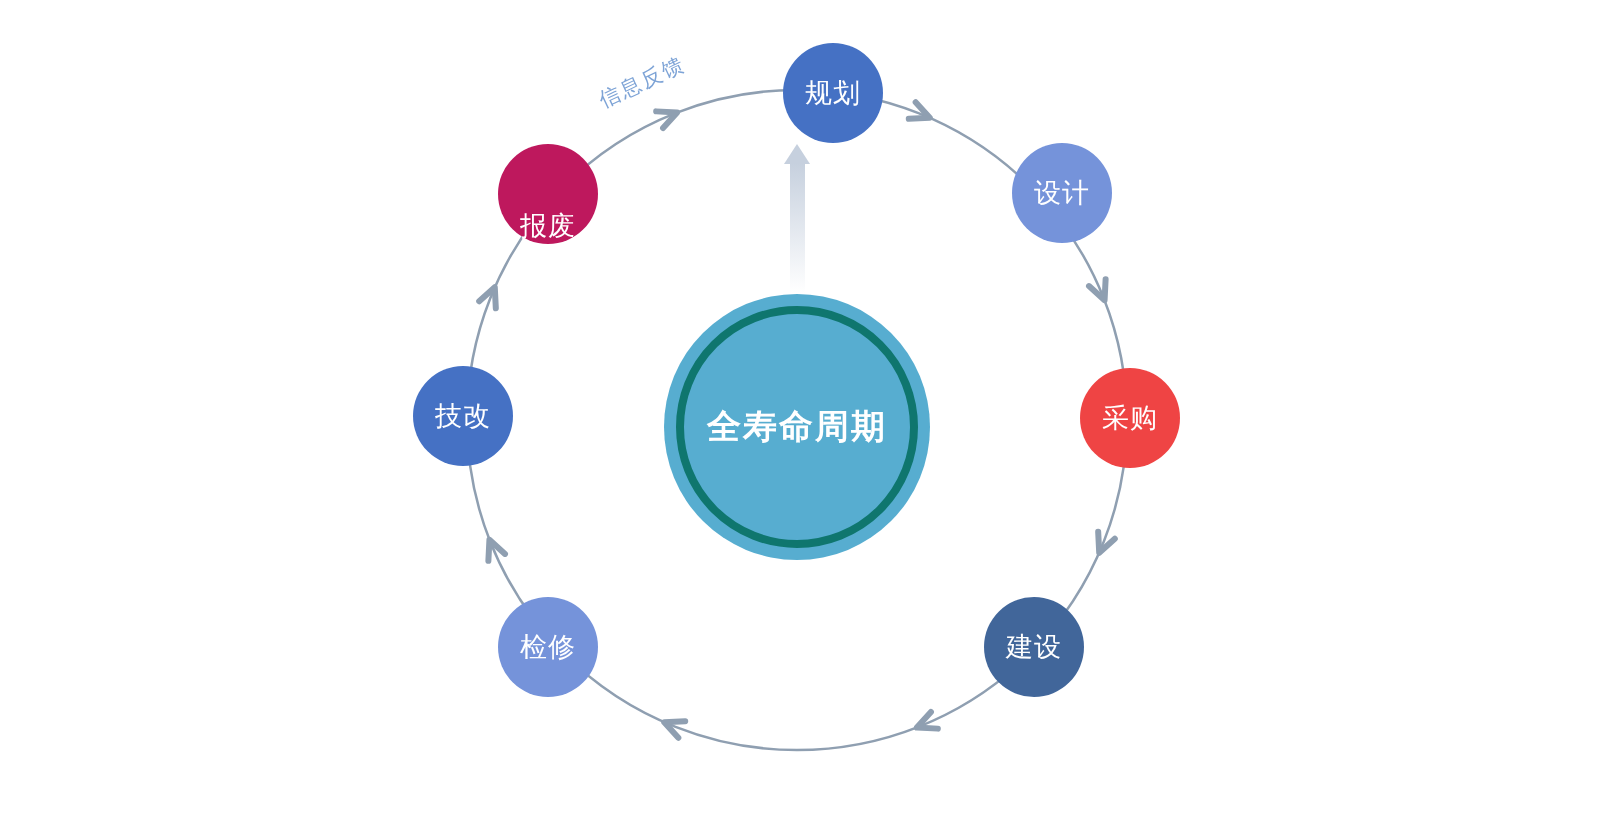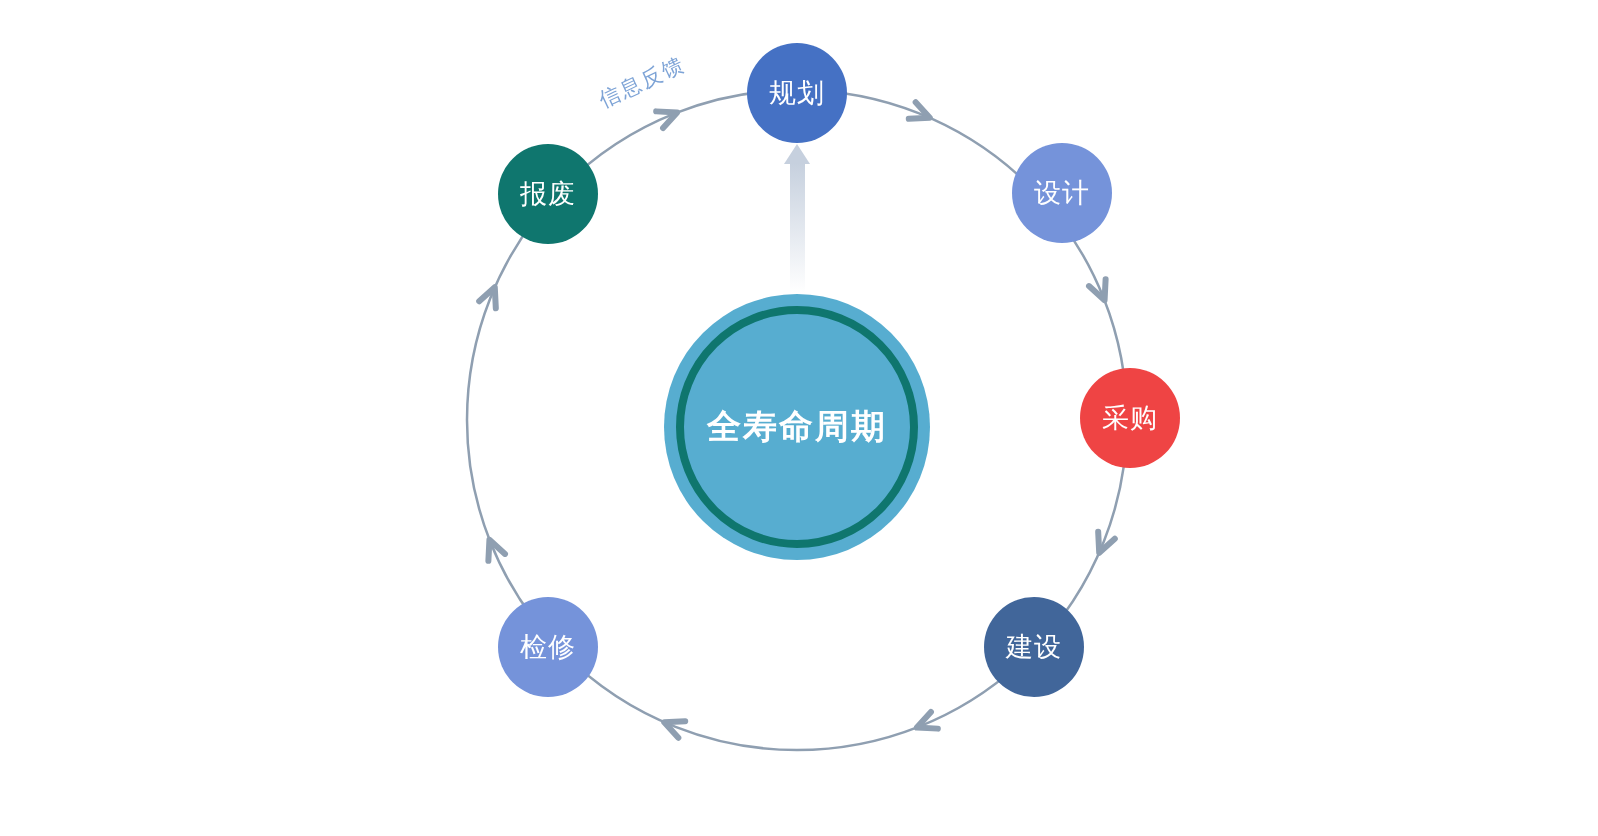--- a/index.html
+++ b/index.html
@@ -43,21 +43,21 @@
     height: 100px;
     border-radius: 50%;
     display: flex;
     align-items: center;
     justify-content: center;
     color: #ffffff;
     font-size: 27px;
     letter-spacing: 1px;
     background: #4571c4;
   }
-  .n0 { left: 747px; top: 43px; }
+  .n0 { left: 783px; top: 43px; }
   .n1 { left: 1012px; top: 143px; }
   .n2 { left: 1080px; top: 368px; }
   .n3 { left: 984px; top: 597px; }
   .n4 { left: 747px; top: 698px; }
   .n5 { left: 498px; top: 597px; }
   .n6 { left: 413px; top: 366px; }
   .n7 { left: 498px; top: 144px; }
   .center-circle {
     position: absolute;
     left: 676px; top: 306px;
@@ -137,17 +137,20 @@
   </div>
   <div class="node n2" style="background: #ef4444; text-align: center;">
     <span>采购</span>
   </div>
   <div class="node n3" style="background: rgb(65, 102, 154);">
     <span>建设</span>
   </div>
   <div class="node n5" style="background: rgb(117, 147, 218);">
     <span>检修</span>
   </div>
-  <div class="node n7" style="background: #0f766e;">
+  <div class="node n6" style="background: rgb(69, 113, 196);">
+    <span>技改</span>
+  </div>
+  <div class="node n7" style="background: #be185d; align-items: flex-end;">
     <span>报废</span>
   </div>
 
 </div>
 
 </body></html>

